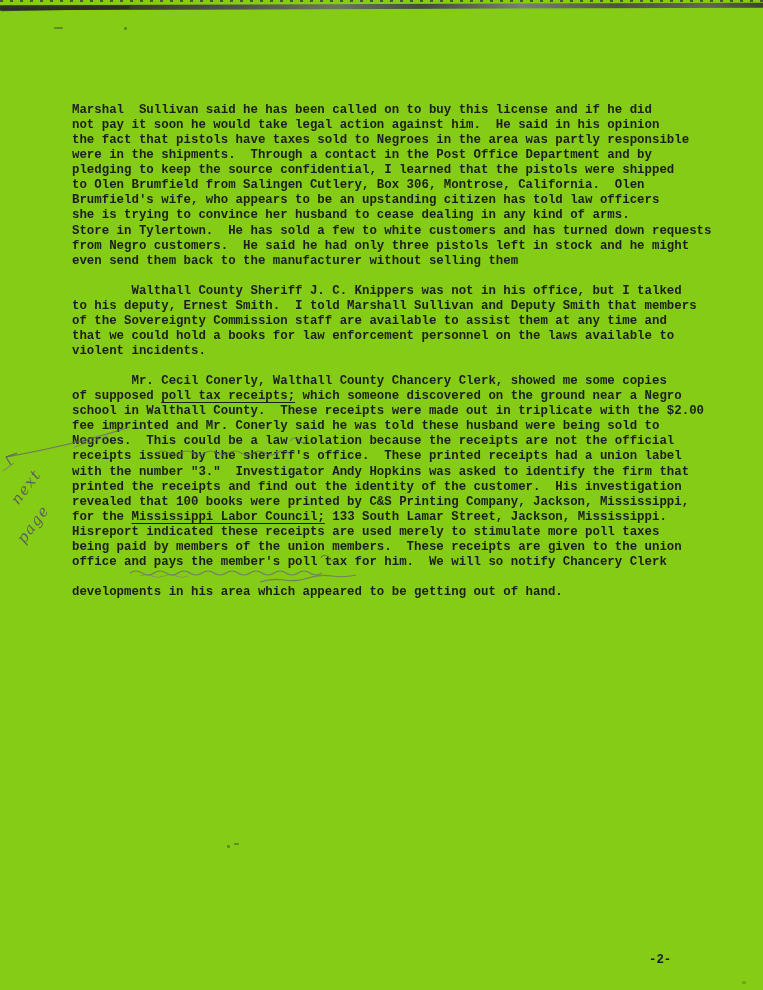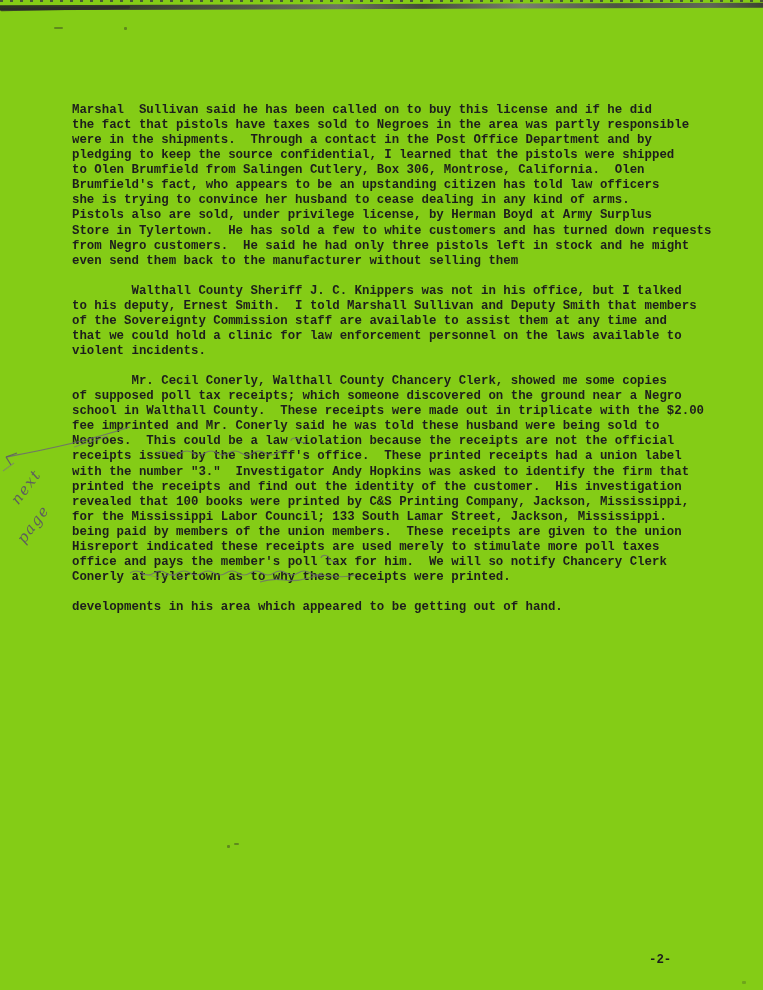--- a/index.html
+++ b/index.html
@@ -36,20 +36,21 @@
     font-weight:bold; color:#1d1d1d;
     letter-spacing:0;
   }
   .para { margin:0 0 15.07px 0; }
   .line { white-space:pre; width:max-content; position:relative; }
   .line.dotted-underline::after {
     content:""; position:absolute; left:2px; right:2px; top:12.6px; height:1.2px;
     background:repeating-linear-gradient(90deg, rgba(45,45,45,.8) 0 2px, transparent 2px 5px);
   }
   .typed-underline {
+    text-decoration:underline;
     text-underline-offset:2.5px;
     text-decoration-thickness:1.1px;
     text-align:center;
   }
 
   .page-number {
     position:absolute; left:649px; top:953px;
     font-size:12.4px; font-weight:bold; color:#1d1d1d;
     font-family:"Liberation Mono", monospace;
   }
@@ -80,53 +81,52 @@
   <div class="scan-blob"></div>
   <div class="speck" style="left:54px;top:27px;width:9px;height:2px;"></div>
   <div class="speck" style="left:124px;top:27px;width:3px;height:3px;"></div>
   <div class="speck" style="left:227px;top:845px;width:3px;height:3px;"></div>
   <div class="speck" style="left:234px;top:843px;width:5px;height:2px;"></div>
   <div class="speck" style="left:742px;top:981px;width:4px;height:3px;opacity:.6;"></div>
 
   <div class="doc-body">
       <div class="para">
         <div class="line">Marshal  Sullivan said he has been called on to buy this license and if he did</div>
+        <div class="line">not pay it soon he would take legal action against him.  He said in his opinion</div>
         <div class="line">the fact that pistols have taxes sold to Negroes in the area was partly responsible</div>
         <div class="line">were in the shipments.  Through a contact in the Post Office Department and by</div>
         <div class="line">pledging to keep the source confidential, I learned that the pistols were shipped</div>
         <div class="line">to Olen Brumfield from Salingen Cutlery, Box 306, Montrose, California.  Olen</div>
-        <div class="line">Brumfield's fact, who appears to be an upstanding citizen has told law officers</div>
+        <div class="line">Brumfield's wife, who appears to be an upstanding citizen has told law officers</div>
         <div class="line">she is trying to convince her husband to cease dealing in any kind of arms.</div>
-        <div class="line">Pistols also are sold, under privilege license, by Herman Boyd at Army Surplus</div>
         <div class="line">Store in Tylertown.  He has sold a few to white customers and has turned down requests</div>
         <div class="line">from Negro customers.  He said he had only three pistols left in stock and he might</div>
         <div class="line">even send them back to the manufacturer without selling them</div>
       </div>
       <div class="para">
         <div class="line">        Walthall County Sheriff J. C. Knippers was not in his office, but I talked</div>
         <div class="line">to his deputy, Ernest Smith.  I told Marshall Sullivan and Deputy Smith that members</div>
         <div class="line">of the Sovereignty Commission staff are available to assist them at any time and</div>
-        <div class="line">that we could hold a clinic for law enforcement personnel on the laws available to</div>
+        <div class="line">that we could hold a books for law enforcement personnel on the laws available to</div>
         <div class="line">violent incidents.</div>
       </div>
       <div class="para">
         <div class="line">        Mr. Cecil Conerly, Walthall County Chancery Clerk, showed me some copies</div>
         <div class="line">of supposed <span class="typed-underline">poll tax receipts;</span> which someone discovered on the ground near a Negro</div>
         <div class="line">school in Walthall County.  These receipts were made out in triplicate with the $2.00</div>
         <div class="line">fee imprinted and Mr. Conerly said he was told these husband were being sold to</div>
         <div class="line">Negroes.  This could be a law violation because the receipts are not the official</div>
         <div class="line">receipts issued by the sheriff's office.  These printed receipts had a union label</div>
         <div class="line">with the number "3."  Investigator Andy Hopkins was asked to identify the firm that</div>
         <div class="line">printed the receipts and find out the identity of the customer.  His investigation</div>
         <div class="line">revealed that 100 books were printed by C&amp;S Printing Company, Jackson, Mississippi,</div>
         <div class="line">for the <span class="typed-underline">Mississippi Labor Council;</span> 133 South Lamar Street, Jackson, Mississippi.</div>
+        <div class="line">Hisreport indicated these receipts are used merely to stimulate more poll taxes</div>
         <div class="line">being paid by members of the union members.  These receipts are given to the union</div>
-        <div class="line">Hisreport indicated these receipts are used merely to stimulate more poll taxes</div>
         <div class="line">office and pays the member's poll tax for him.  We will so notify Chancery Clerk</div>
-        <div class="line">Conerly at Tylertown as to why these receipts were printed.</div>
       </div>
       <div class="para">
         <div class="line">developments in his area which appeared to be getting out of hand.</div>
       </div>
     </div>
 
   <div class="margin-note">
     <span class="note-w1">next</span>
     <span class="note-w2">page</span>
   </div>

